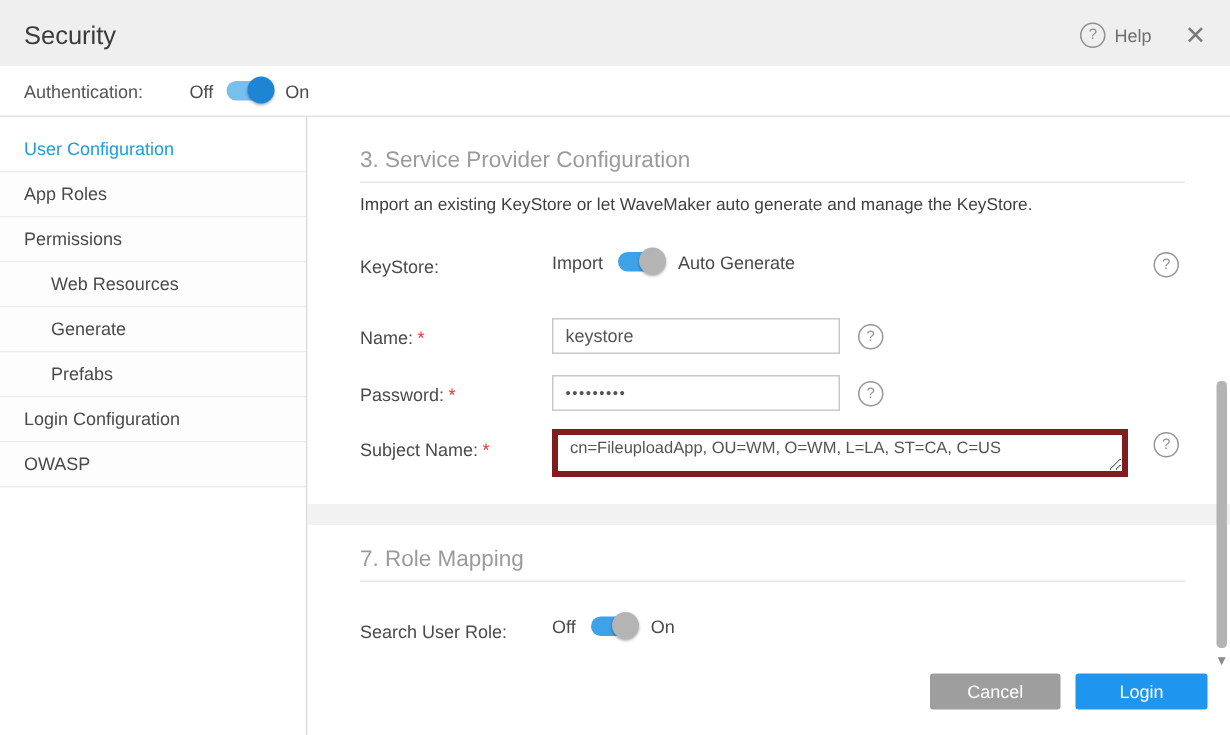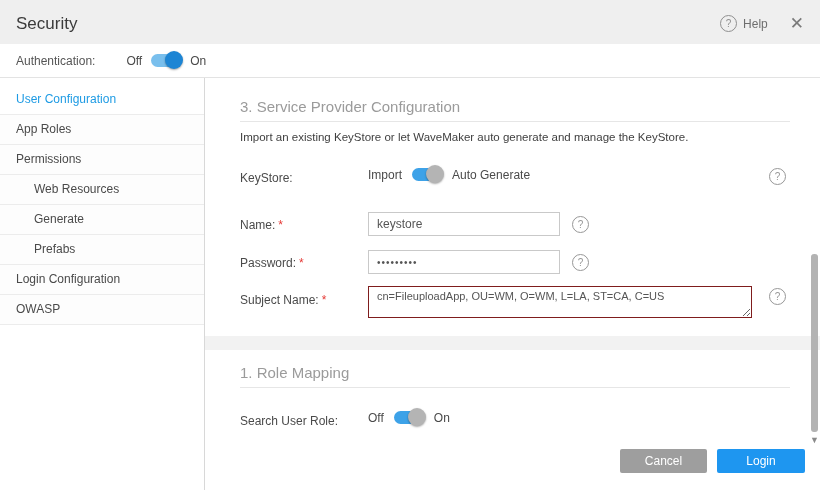--- a/index.html
+++ b/index.html
@@ -40,21 +40,21 @@
   .content{position:absolute;top:78px;left:205px;right:0;bottom:0;background:#fff;}
   .section-title{position:absolute;left:35px;font-size:15px;color:#9b9b9b;}
   .divider{position:absolute;left:35px;width:550px;border-top:1px solid #e6e6e6;height:0;}
   .desc{position:absolute;left:35px;top:53px;font-size:11.5px;color:#3f3f3f;}
   .flabel{position:absolute;left:35px;font-size:12px;color:#4a4a4a;}
   .req{color:#e53935;margin-left:3px;}
   .ctrl-row{position:absolute;left:163px;display:flex;align-items:flex-start;font-size:12px;color:#4a4a4a;}
   .tinput{position:absolute;left:163px;width:192px;height:24px;border:1px solid #c9c9c9;
     box-sizing:border-box;padding:0 8px;font-size:12px;color:#555;font-family:"Liberation Sans",sans-serif;outline:none;}
   .tinput.pw{font-size:10px;letter-spacing:1px;}
-  textarea.tarea{position:absolute;left:163px;width:384px;height:32px;border:1px solid #7f1d1d;
+  textarea.tarea{position:absolute;left:163px;width:384px;height:32px;border:4px solid #7f1d1d;
     box-sizing:border-box;padding:3px 8px;font-size:11px;color:#555;
     font-family:"Liberation Sans",sans-serif;resize:both;outline:none;}
   .q{position:absolute;width:15px;height:15px;border:1px solid #979797;border-radius:50%;
     display:flex;align-items:center;justify-content:center;font-size:10px;color:#979797;background:#fff;}
   .band{position:absolute;left:0;right:0;top:258px;height:14px;background:#f2f2f2;}
   
   .btn{position:absolute;top:371px;height:24px;border:none;border-radius:2px;
     color:#fff;font-size:12px;font-family:"Liberation Sans",sans-serif;cursor:pointer;}
   .btn.cancel{right:113px;width:87px;background:#9e9e9e;}
   .btn.save{right:15px;width:88px;background:#1e96f0;}
@@ -126,21 +126,21 @@
   <span class="q" style="left:367px;top:176px;">?</span>
 
   <div class="flabel" style="top:215px;">
     <span>Subject Name:</span><span class="req">*</span>
   </div>
   <textarea class="tarea" style="top: 208px;">cn=FileuploadApp, OU=WM, O=WM, L=LA, ST=CA, C=US</textarea>
   <span class="q" style="left:564px;top:210px;">?</span>
 
   <div class="band"></div>
 
-  <div class="section-title" style="top:286px;">1. Role Mapping</div>
+  <div class="section-title" style="top:286px;">7. Role Mapping</div>
   <div class="divider" style="top:309px;"></div>
 
   <div class="flabel" style="top:336px;">Search User Role:</div>
   <div class="ctrl-row" style="top:333px;">
     <span>Off</span>
     <span class="toggle mid" style="margin:0 10px;">
       <span class="knob gray"></span>
     </span>
     <span>On</span>
   </div>

